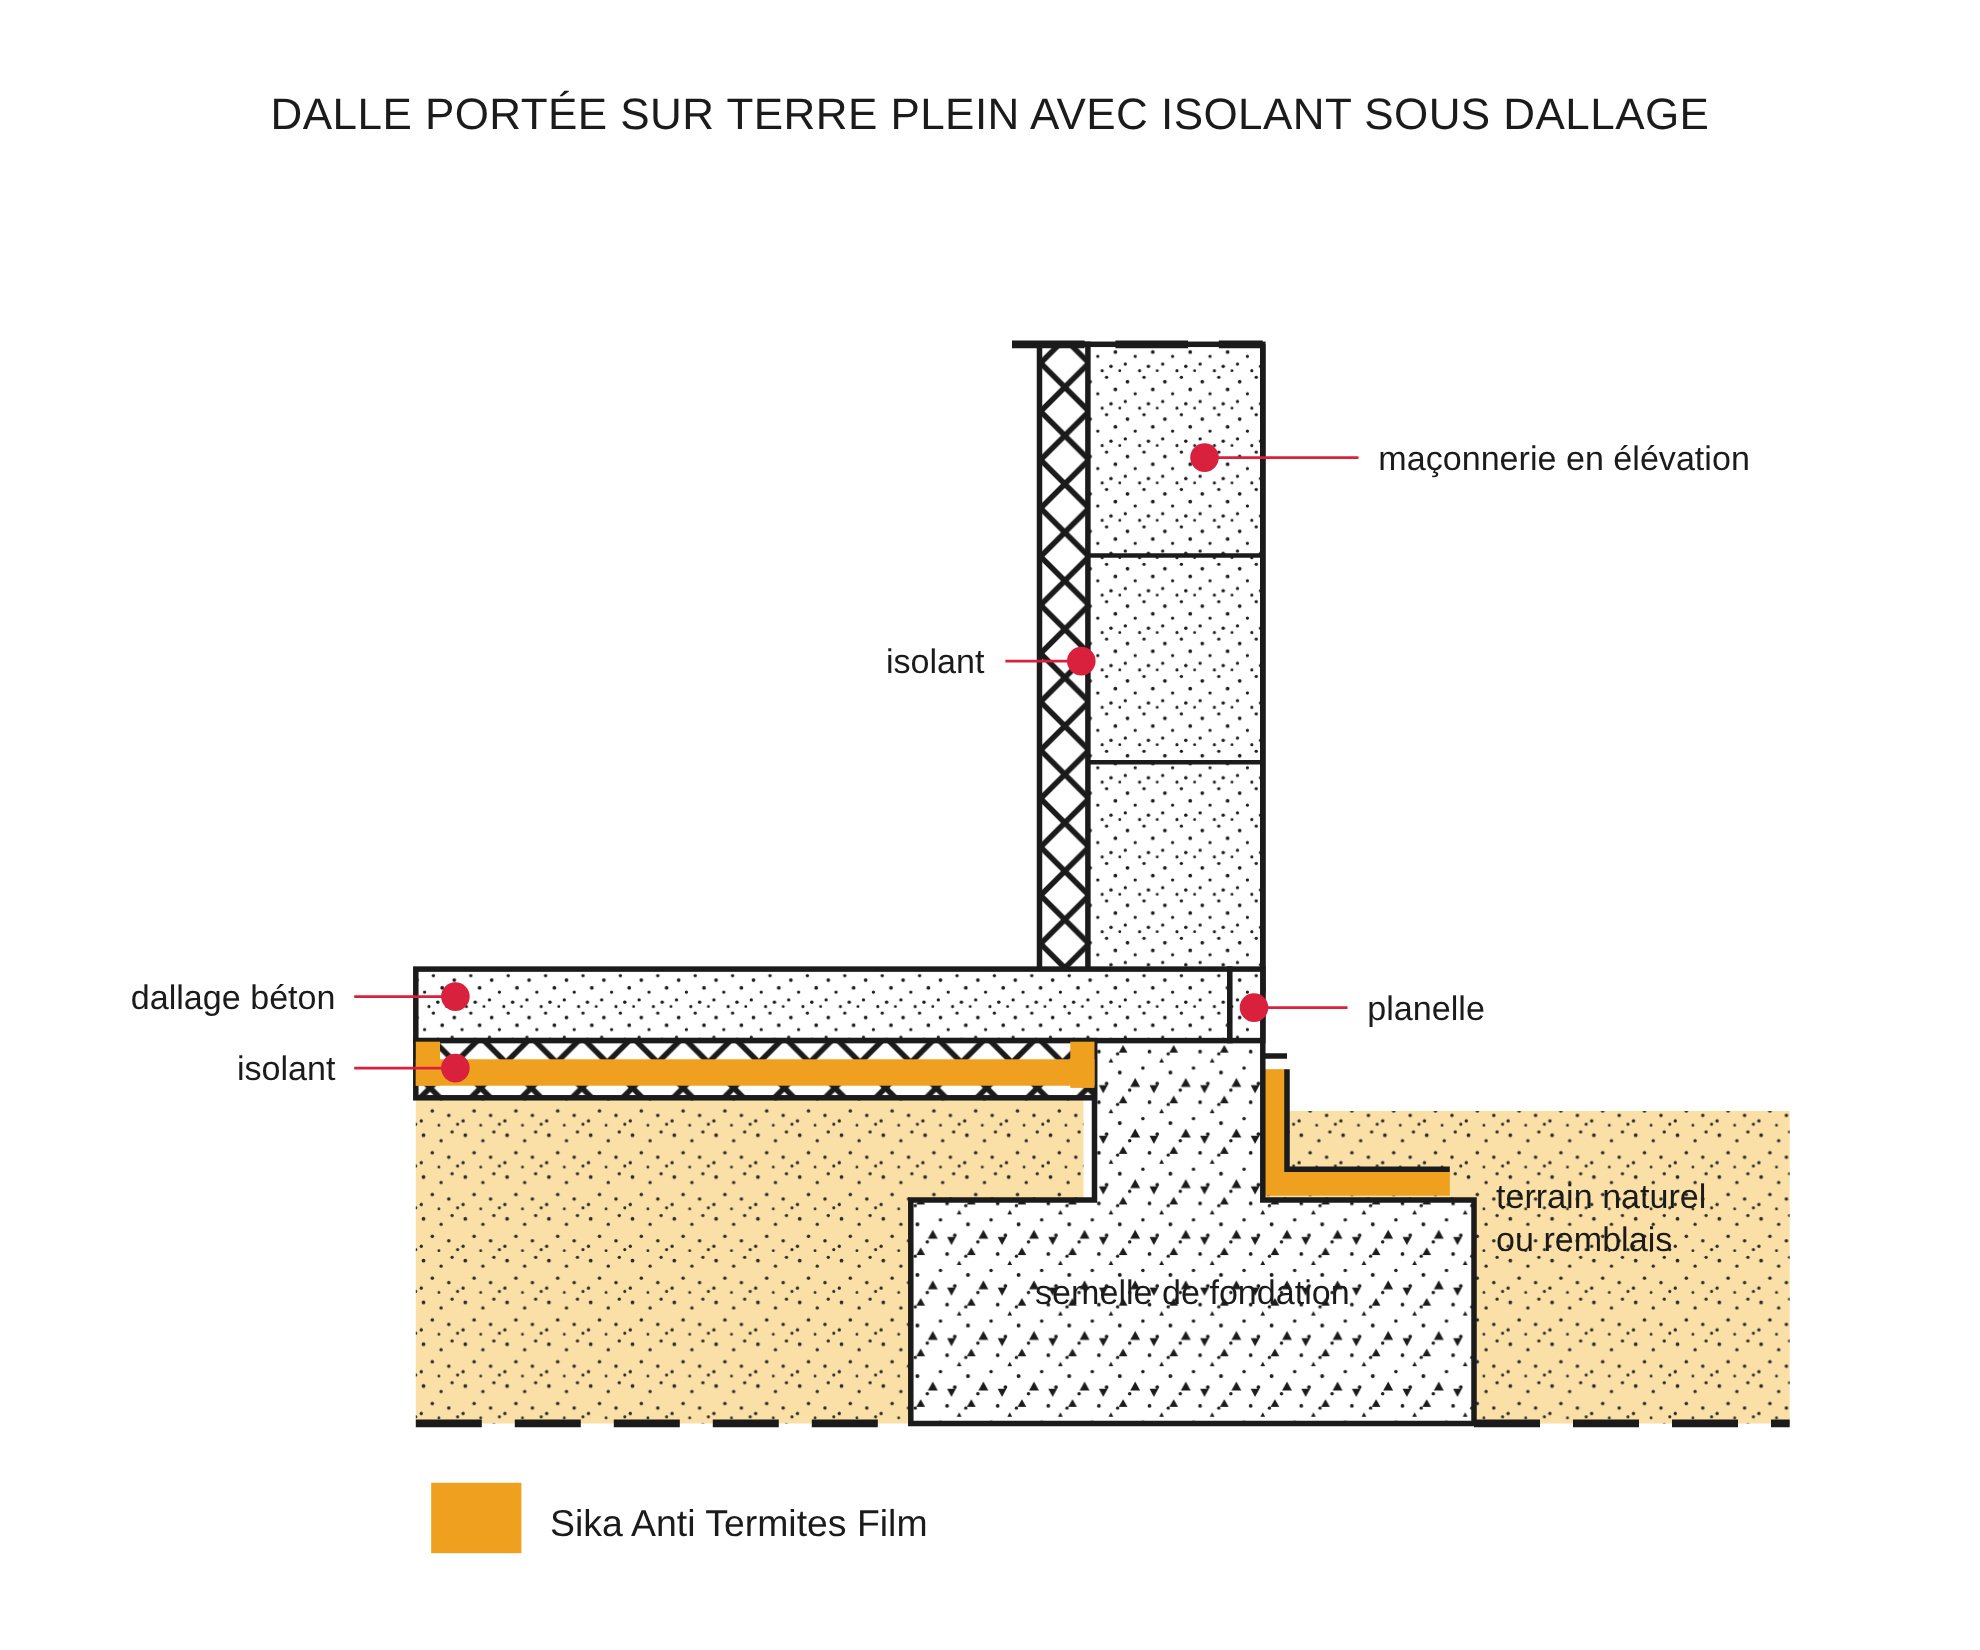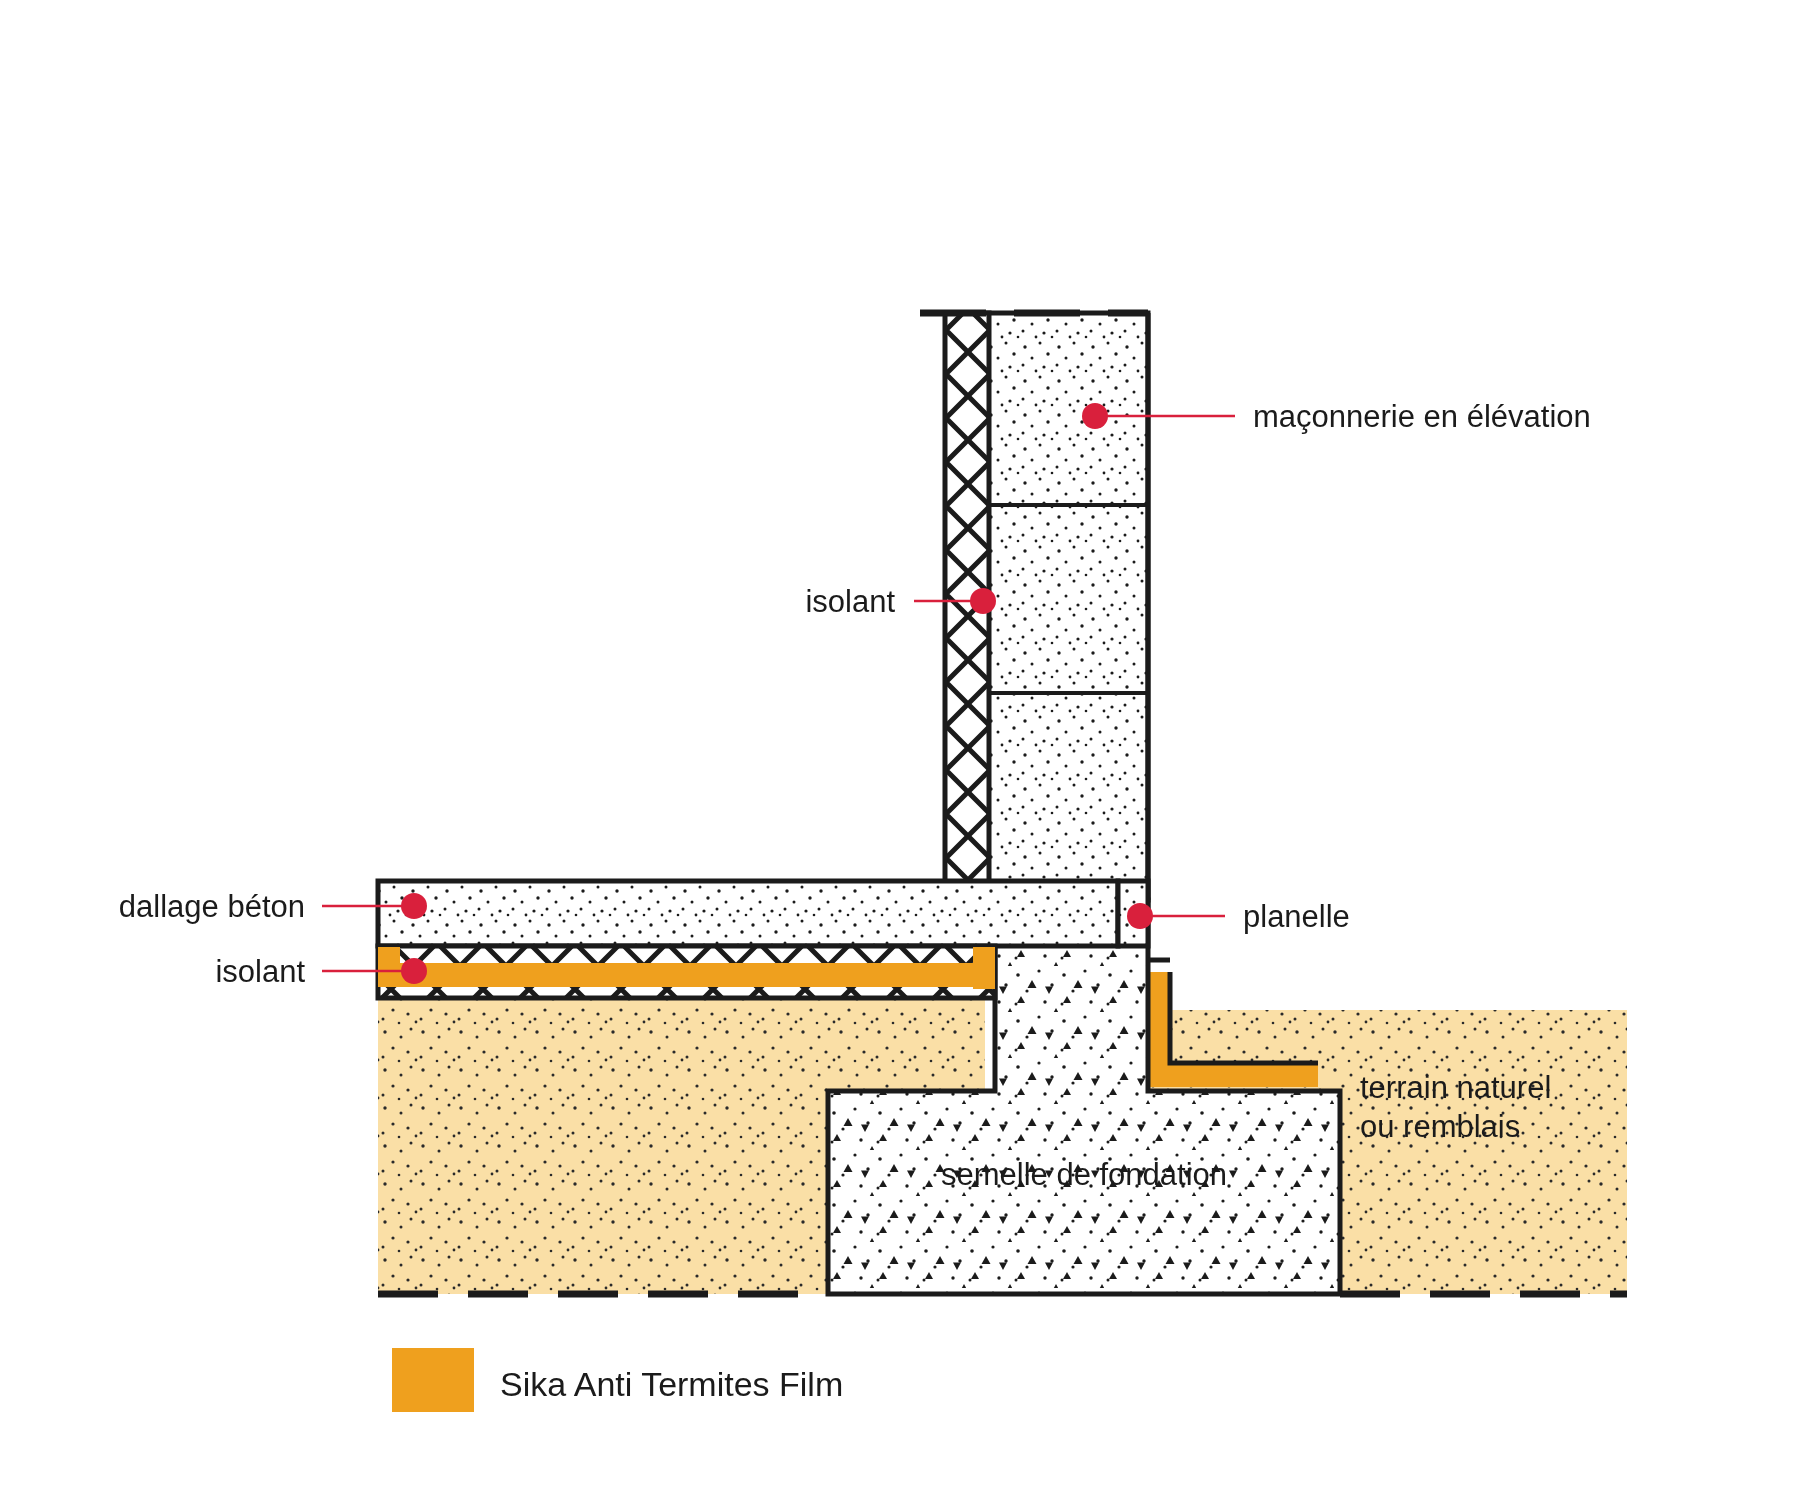--- a/index.html
+++ b/index.html
@@ -59,20 +59,21 @@
   .outline {
     stroke: #1b1b1b;
     fill: none;
   }
 </style>
 </head>
 <body>
 
 <div id="stage">
 
+  <div class="title">DALLE PORTÉE SUR TERRE PLEIN AVEC ISOLANT SOUS DALLAGE</div>
 
   <svg id="drawing" viewBox="0 0 1800 1500">
     <defs>
 
       <pattern id="stippleFine" x="0" y="0" width="34" height="34" patternUnits="userSpaceOnUse">
         <rect width="34" height="34" fill="#ffffff"></rect>
         <circle cx="5" cy="7" r="1.7" fill="#1b1b1b"></circle>
         <circle cx="20" cy="3" r="1.5" fill="#1b1b1b"></circle>
         <circle cx="28" cy="14" r="1.7" fill="#1b1b1b"></circle>
         <circle cx="12" cy="18" r="1.5" fill="#1b1b1b"></circle>

